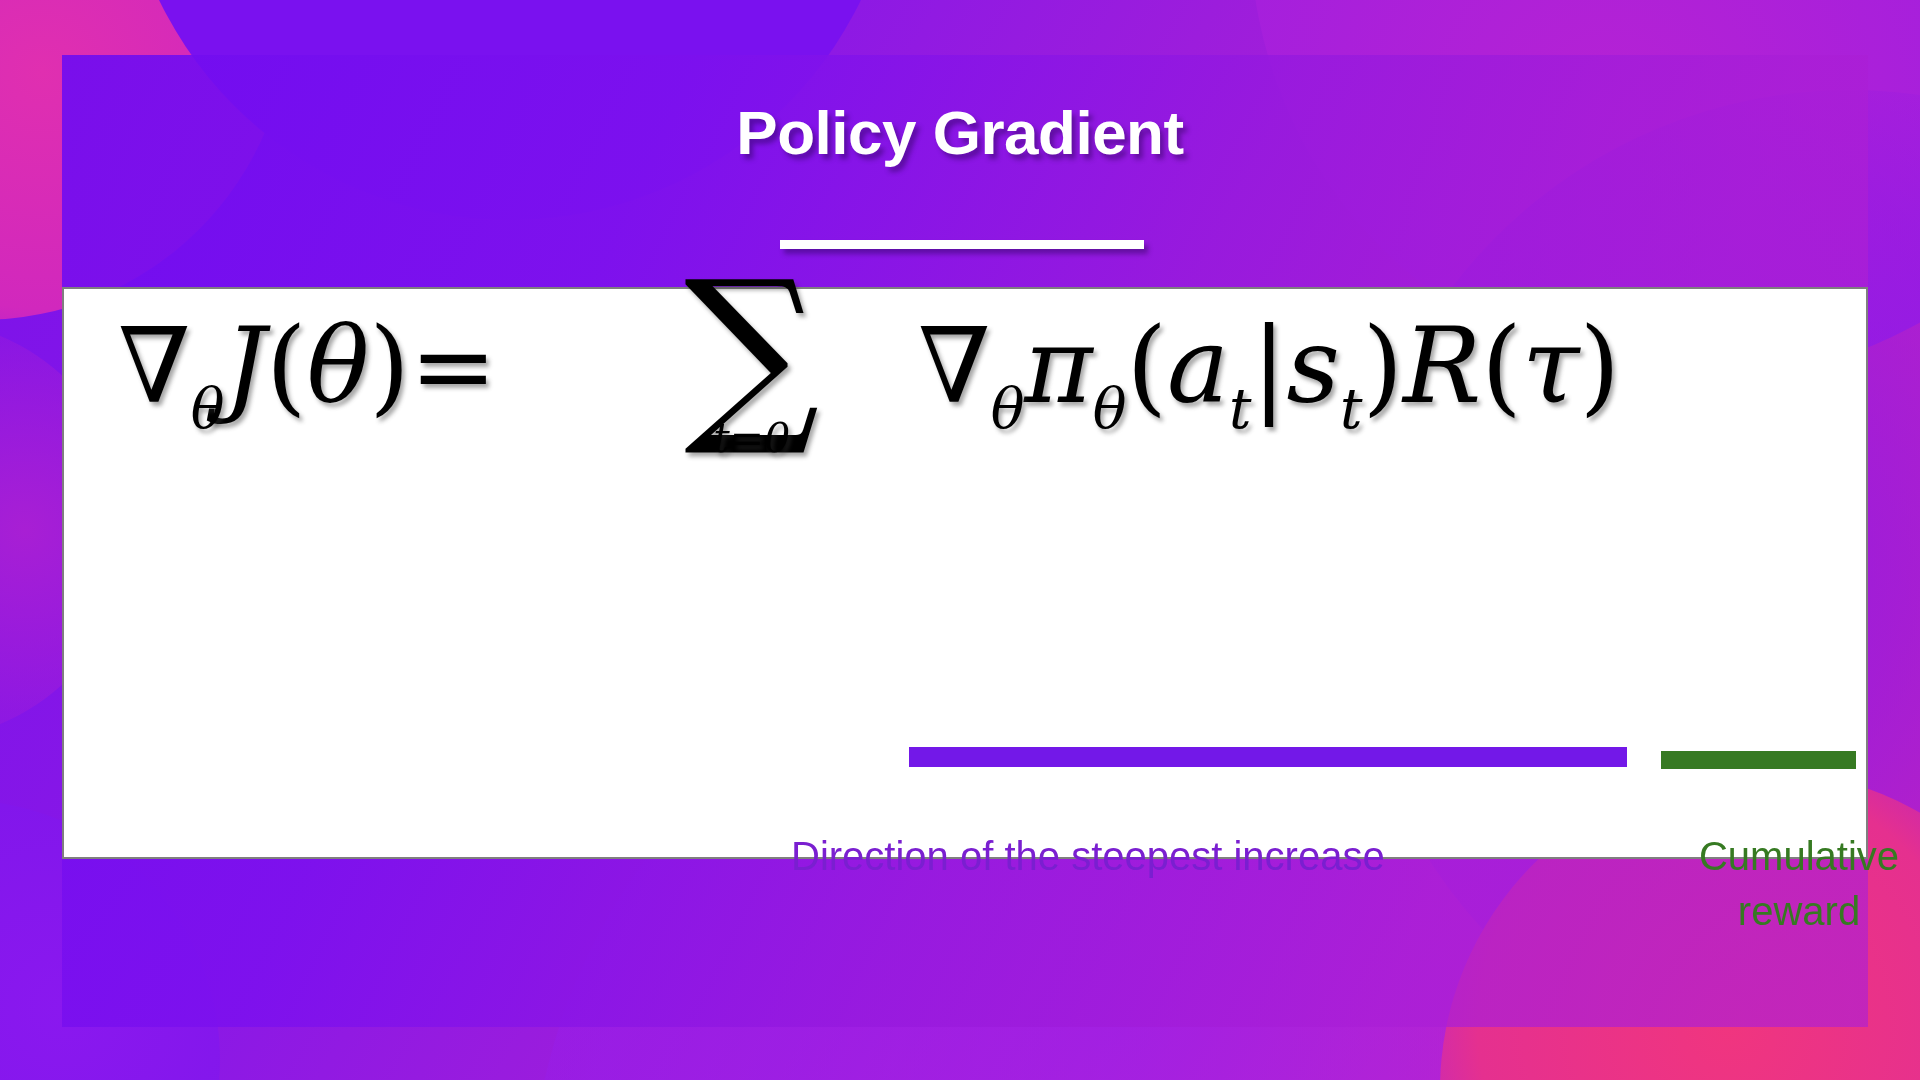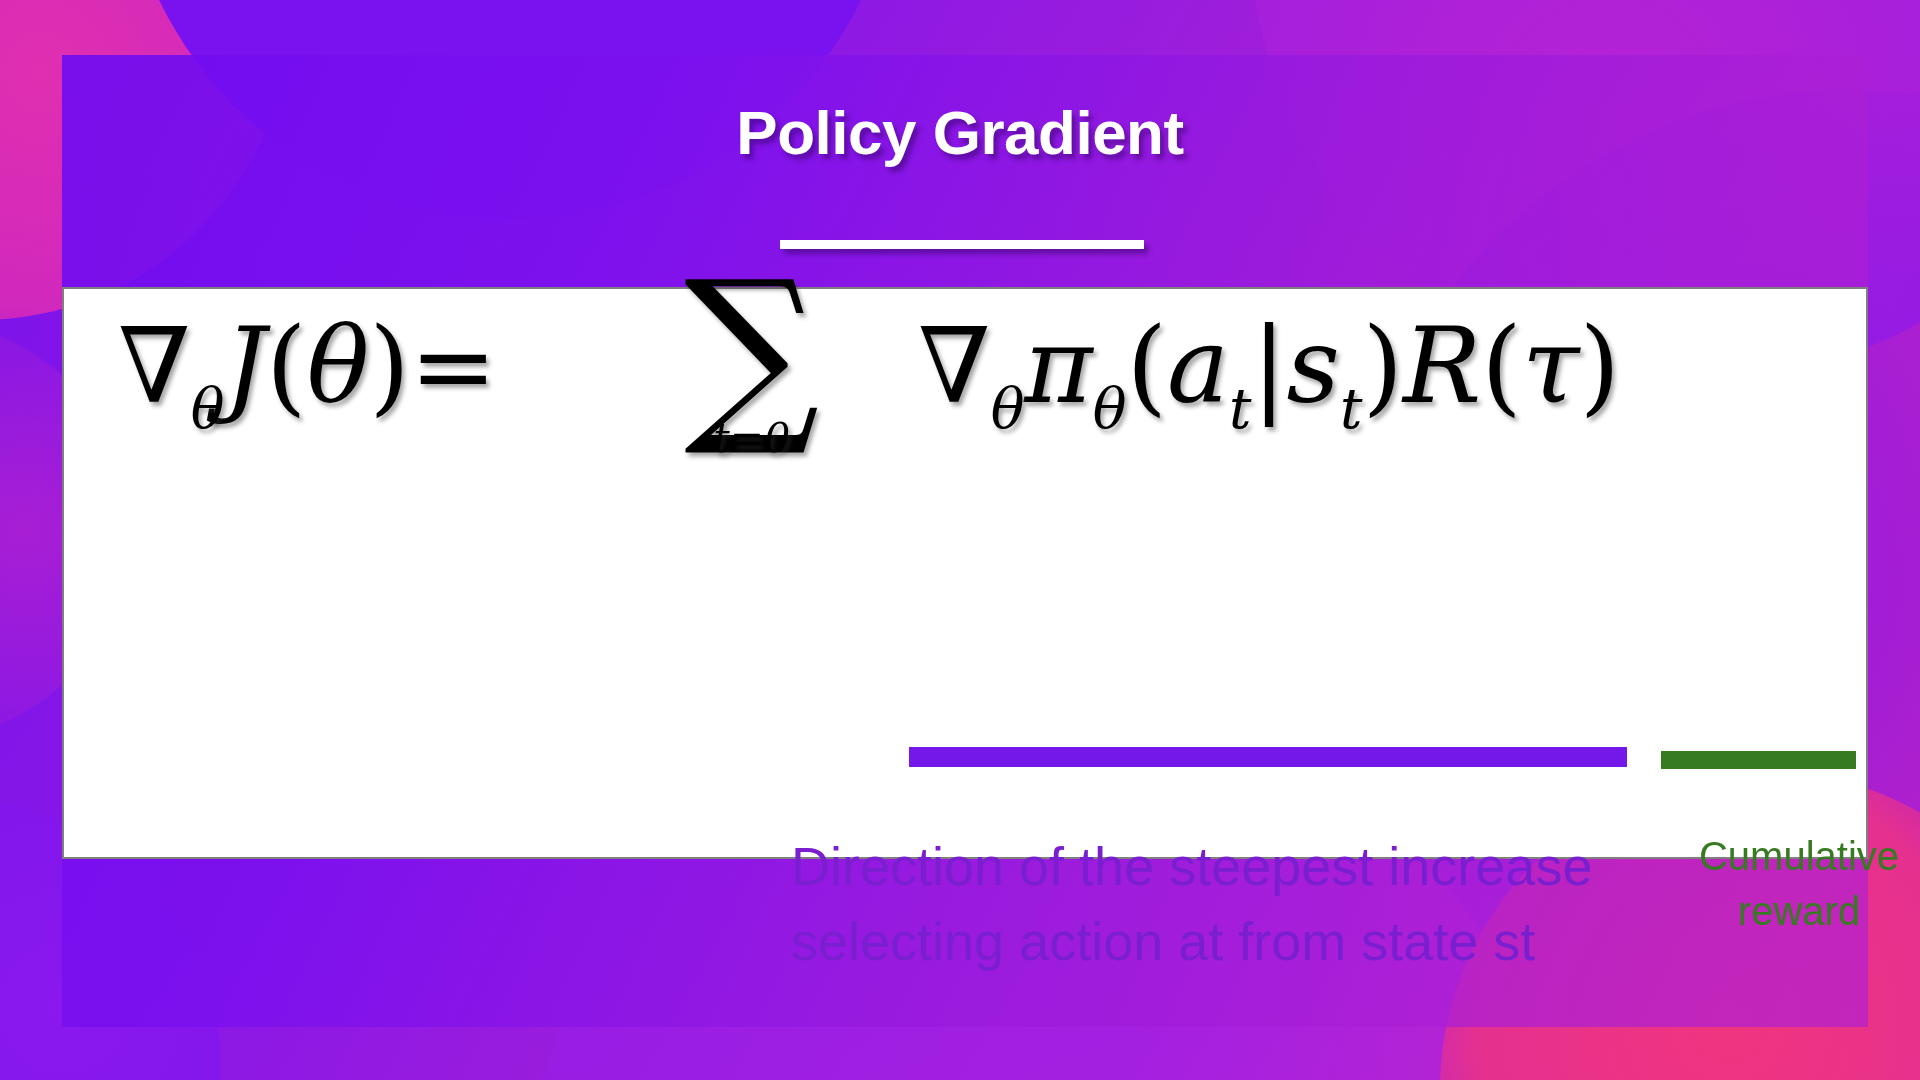--- a/index.html
+++ b/index.html
@@ -162,21 +162,21 @@
     width: 195px; height: 18px;
     background: #367a22;
   }
 
   
   #purple-caption {
     position: absolute;
     left: 727px; top: 540px;
     width: 840px;
     color: #7a1fd0;
-    font-size: 54px;
+    font-size: 40px;
     line-height: 1.38;
     font-family: "Liberation Sans", sans-serif;
   }
   #green-caption {
     position: absolute;
     left: 1570px; top: 540px;
     width: 330px;
     color: #367a22;
     font-size: 40px;
     line-height: 1.38;
@@ -243,21 +243,20 @@
           <span class="m-up">)</span>
         </div>
 
     </div>
 
     <div id="purple-rule"></div>
     <div id="green-rule"></div>
 
     <div id="purple-caption">
         <span class="caption-line">Direction of the steepest increase</span>
-        <span class="caption-line">selecting action at from state st</span>
       </div>
     <div id="green-caption">
         <span class="caption-line">Cumulative</span>
         <span class="caption-line">reward</span>
       </div>
 
   </div>
 
 </div>
 

